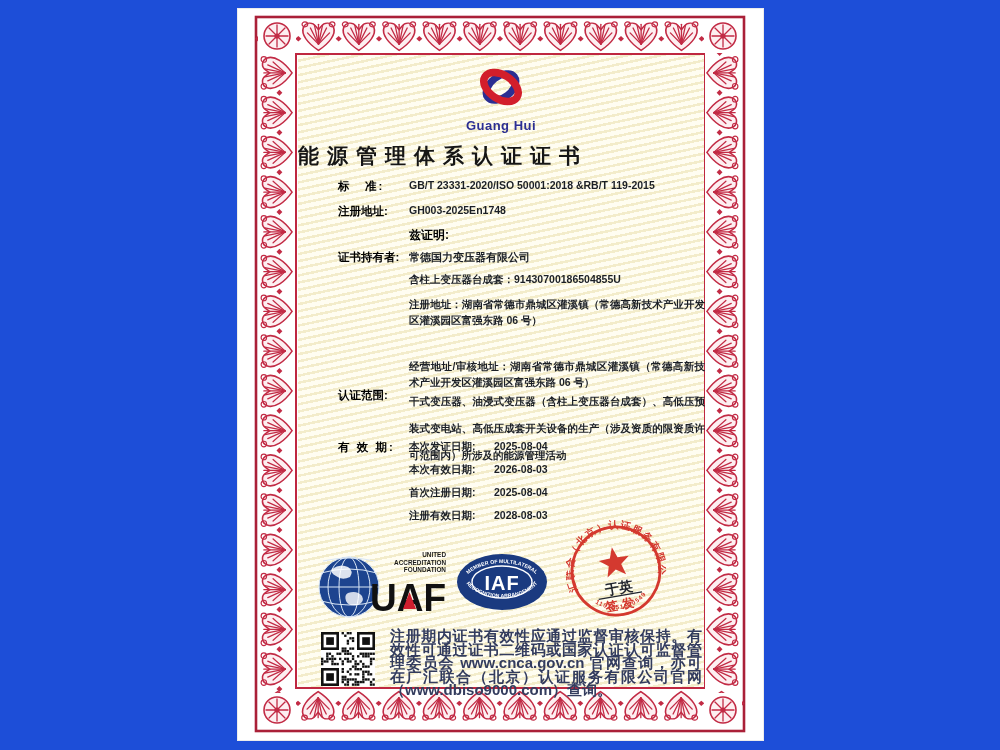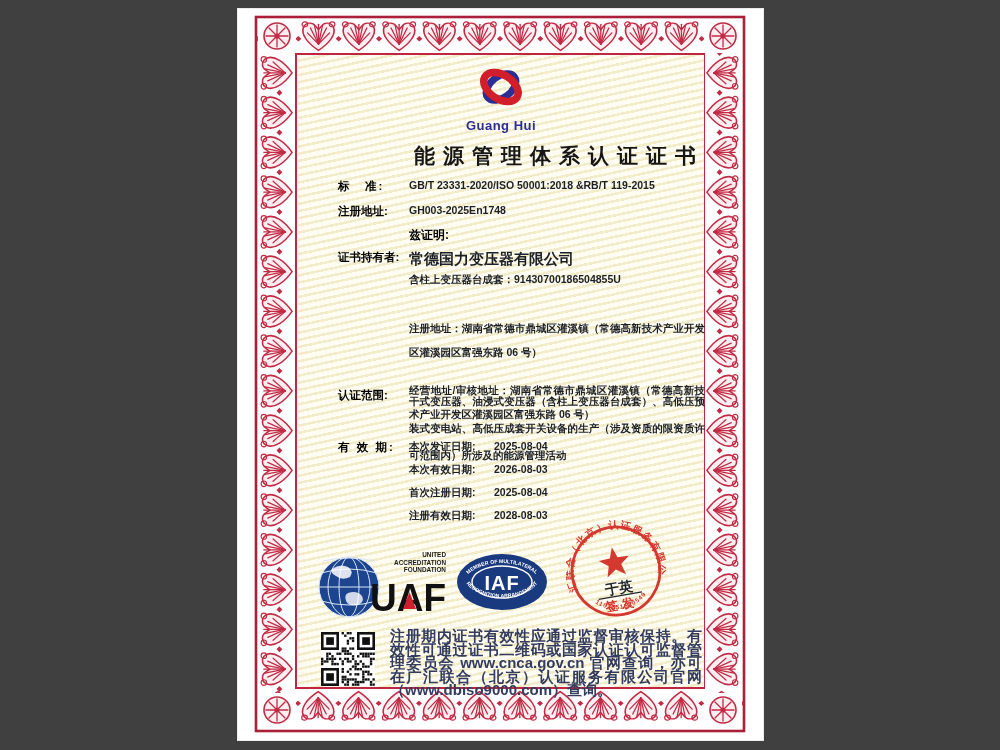--- a/index.html
+++ b/index.html
@@ -1,29 +1,29 @@
 <!DOCTYPE html>
 <html><head>
 <meta charset="utf-8">
 <style>
   html,body{margin:0;padding:0;}
   body{width:1000px;height:750px;background:#fdfdfd;font-family:"Liberation Sans","DejaVu Sans",sans-serif;overflow:hidden;}
-  .stage{position:relative;width:1000px;height:750px;background:#404040;}
+  .stage{position:relative;width:1000px;height:750px;background:#1d4ed8;}
   .page{position:absolute;left:237px;top:8px;width:527px;height:733px;background:#ffffff;border:1px solid #ececec;box-sizing:border-box;}
   .frame{position:absolute;left:14px;top:5px;width:498px;height:722px;}
   .content{position:absolute;left:60px;top:46px;width:406px;height:632px;
     background:repeating-linear-gradient(168deg,#fffdf1 0px,#fffdf1 4.5px,#f3ecca 4.5px,#f3ecca 7px);}
   .logo-block{position:absolute;left:0;right:0;top:8px;text-align:center;}
   .brand{font-size:13px;font-weight:bold;color:#2b2e92;letter-spacing:.5px;margin-top:1px;}
-  .title{position:absolute;left:0;right:0;top:87px;text-align:right;font-size:21px;font-weight:bold;color:#161616;letter-spacing:8px;padding-left:8px;box-sizing:border-box;}
+  .title{position:absolute;left:0;right:0;top:87px;text-align:left;font-size:21px;font-weight:bold;color:#161616;letter-spacing:8px;box-sizing:border-box;}
   .row{position:absolute;left:0;width:100%;}
   .lab{position:absolute;left:40px;font-size:11.5px;font-weight:bold;color:#000;white-space:nowrap;}
   .val{position:absolute;left:111px;font-size:10.5px;font-weight:bold;color:#1b1f26;white-space:nowrap;text-align:right;}
   .vblock{position:absolute;left:111px;width:296px;font-size:10.5px;font-weight:bold;color:#1b1f26;text-align:justify;}
-  .lh24{line-height:24px;margin-top:20px;}
+  .lh24{line-height:16px;}
   .lh19{line-height:27px;}
   .footer-note{position:absolute;left:92px;top:574px;width:312px;font-size:15px;font-weight:bold;color:#333c5e;line-height:13.5px;text-align:justify;}
   .footer-addr{margin-top:3px;}
   svg text{font-family:"Liberation Sans","DejaVu Sans",sans-serif;}
 </style>
 </head>
 <body>
 
 <div class="stage">
   <div class="page">
@@ -152,21 +152,21 @@
         <span class="lab">注册地址:</span>
         <span class="val">GH003-2025En1748</span>
       </div>
 
       <div class="row" style="top:172px">
         <span class="val" style="color:#000;font-size:12px">兹证明:</span>
       </div>
 
       <div class="row" style="top:195px">
         <span class="lab">证书持有者:</span>
-        <span class="val" style="font-size:15px">常德国力变压器有限公司</span>
+        <span class="val" style="font-size:11px">常德国力变压器有限公司</span>
       </div>
 
       <div class="row" style="top:218px">
         <span class="val">含柱上变压器台成套：91430700186504855U</span>
       </div>
 
       <div class="vblock lh24" style="top:241px">注册地址：湖南省常德市鼎城区灌溪镇（常德高新技术产业开发区灌溪园区富强东路 06 号）</div>
 
       <div class="vblock lh24" style="top:303px">经营地址/审核地址：湖南省常德市鼎城区灌溪镇（常德高新技术产业开发区灌溪园区富强东路 06 号）</div>
 

